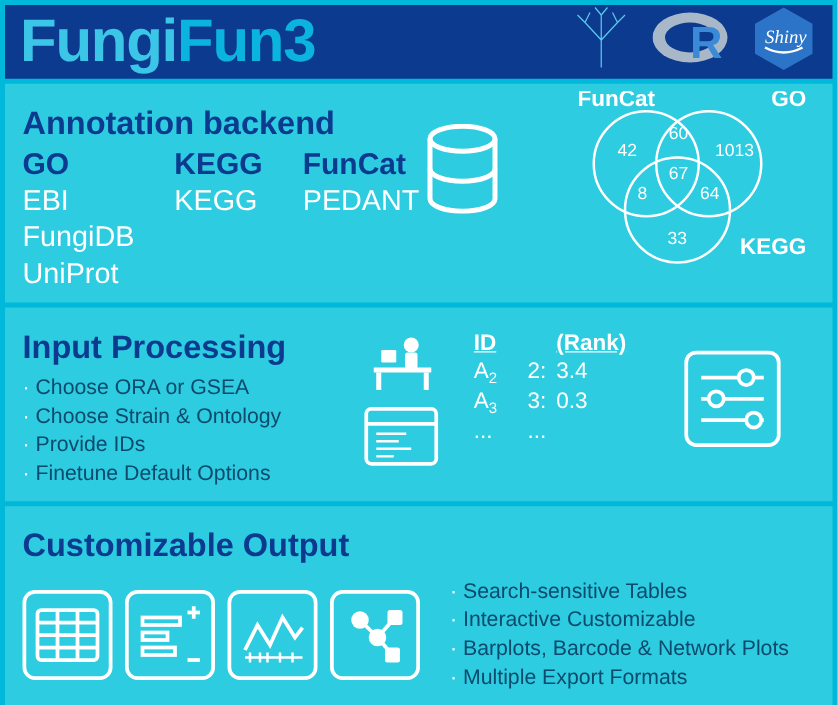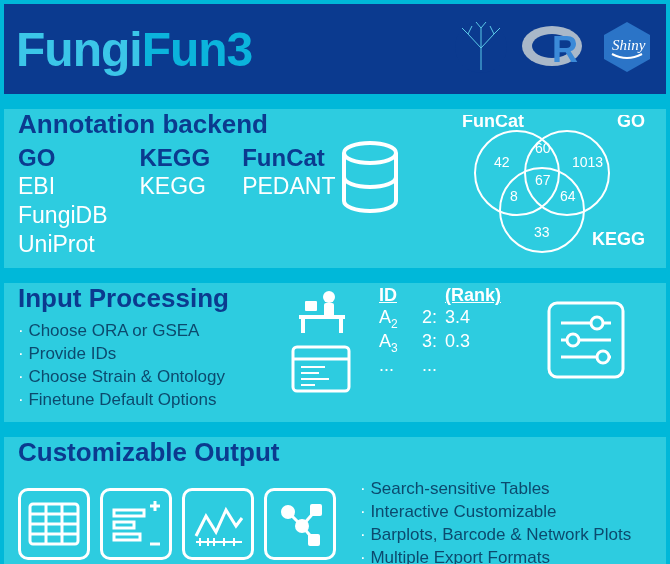--- a/index.html
+++ b/index.html
@@ -1,23 +1,23 @@
 <!DOCTYPE html>
 <html><head>
 <meta charset="utf-8">
 <style>
 *{box-sizing:border-box;margin:0;padding:0}
 body{font-family:Arial,Helvetica,sans-serif;background:#fff;width:670px}
 .poster{width:670px;background:#00B8D9;padding:4px}
-.header{background:#0B3A8F;display:flex;align-items:center;padding:16px 12px;gap:12px}
+.header{background:#0B3A8F;display:flex;align-items:center;padding:0 12px;gap:12px}
 .title{font-size:48px;font-weight:bold;letter-spacing:-1px}
 .t1{color:#3BC6E8}
 .t2{color:#0BB4DC}
 .header-icons{margin-left:auto;display:flex;align-items:center;gap:14px}
-.panel{background:#2DCCE0;margin-top:15px;padding:0 14px 10px;color:#0B3A8F;position:relative}
+.panel{background:#2DCCE0;margin-top:4px;padding:16px 14px 10px;color:#0B3A8F;position:relative}
 .section-title{font-size:26px;font-weight:bold;color:#0B3A8F;margin-bottom:4px}
 .ann-cols{display:flex;gap:32px;margin-top:2px}
 .ann-col-head{font-size:24px;font-weight:bold;color:#0B3A8F}
 .ann-col-sub{font-size:23px;color:#fff;line-height:1.25}
 .db-icon{position:absolute;left:335px;top:32px}
 .venn{position:absolute;right:14px;top:6px;width:220px;height:150px}
 .venn text{fill:#fff;font-size:14px;font-family:Arial}
 .venn .vlabel{font-size:18px;fill:#fff;font-weight:bold}
 .input-row{display:flex;gap:18px}
 .input-left{flex:0 0 245px}
@@ -119,22 +119,22 @@
       <text x="103" y="70">67</text>
     </svg>
   </div>
 
   <div class="panel">
     <div class="input-row">
       <div class="input-left">
         <div class="section-title">Input Processing</div>
         <ul class="bullets">
           <li>Choose ORA or GSEA</li>
+          <li>Choose Strain &amp; Ontology</li>
           <li>Provide IDs</li>
-          <li>Choose Strain &amp; Ontology</li>
           <li>Finetune Default Options</li>
         </ul>
       </div>
       <div class="input-icons">
         <span>
           <svg width="60" height="48">
               <g fill="#fff">
                 <circle cx="38" cy="10" r="6"></circle>
                 <rect x="33" y="16" width="10" height="14" rx="2"></rect>
                 <rect x="8" y="28" width="46" height="4"></rect>

